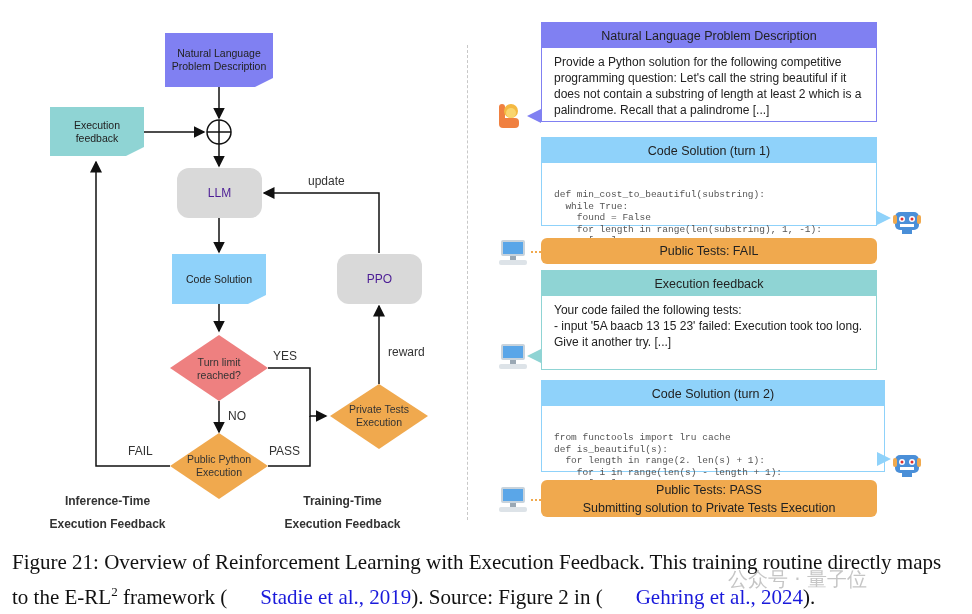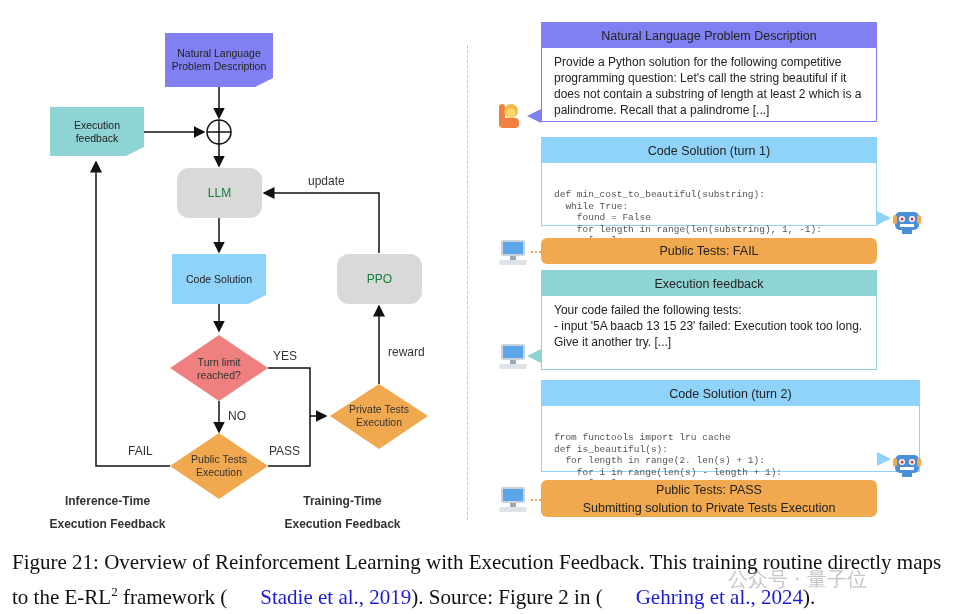--- a/index.html
+++ b/index.html
@@ -1,21 +1,21 @@
 <!DOCTYPE html>
 <html><head>
 <meta charset="utf-8">
 <style>
   html, body { margin: 0; padding: 0; background: #ffffff; }
   body { width: 972px; height: 614px; position: relative; overflow: hidden; font-family: "Liberation Sans", sans-serif; }
   .abs { position: absolute; }
   
   .note { position: absolute; display: flex; align-items: center; justify-content: center; text-align: center; font-size: 10.5px; line-height: 13px; color: #222; }
   .note .fold { position: absolute; right: 0; bottom: 0; width: 0; height: 0; border-style: solid; border-width: 0 0 9px 18px; border-color: transparent transparent #ffffff transparent; }
-  .roundbox { position: absolute; background: #d9d9d9; border-radius: 12px; display: flex; align-items: center; justify-content: center; font-size: 12px; color: #15803d; }
+  .roundbox { position: absolute; background: #d9d9d9; border-radius: 12px; display: flex; align-items: center; justify-content: center; font-size: 12px; color: #4c1d95; }
   .diamond-label { position: absolute; display: flex; align-items: center; justify-content: center; text-align: center; font-size: 10.5px; line-height: 13px; color: #333; }
   .edge-label { position: absolute; font-size: 12px; color: #333; }
   .section-label { position: absolute; font-size: 12px; font-weight: bold; color: #333; text-align: center; line-height: 23px; }
   
   .card { position: absolute; background: #fff; border: 1.5px solid; box-sizing: border-box; }
   .card-head { height: 25px; display: flex; align-items: center; justify-content: center; font-size: 12.5px; color: #222; }
   .card-body { padding: 6px 12px; font-size: 12px; line-height: 16px; color: #222; }
   .code { font-family: "Liberation Mono", monospace; font-size: 9.5px; line-height: 11.5px; color: #555; white-space: pre; padding: 6px 12px; margin-top: 20px; }
   .pill { position: absolute; background: #f0a94e; border-radius: 6px; display: flex; flex-direction: column; align-items: center; justify-content: center; font-size: 12.5px; color: #222; line-height: 18px; }
   .tail { position: absolute; width: 0; height: 0; border-style: solid; }
@@ -91,21 +91,21 @@
 <div class="note" style="left:172px;top:254px;width:94px;height:50px;background:#8fd2fa;">
   <span>Code Solution</span>
   <span class="fold"></span>
 </div>
 
 <div class="roundbox" style="left:337px;top:254px;width:85px;height:50px;">
   <span>PPO</span>
 </div>
 
 <div class="diamond-label" style="left:190px;top:356px;width:58px;height:26px;">Turn limit reached?</div>
-<div class="diamond-label" style="left:186px;top:453px;width:66px;height:26px;">Public Tests Execution</div>
+<div class="diamond-label" style="left:186px;top:453px;width:66px;height:26px;">Public Python Execution</div>
 <div class="diamond-label" style="left:346px;top:403px;width:66px;height:26px;">Private Tests Execution</div>
 
 <span class="edge-label" style="left:308px;top:174px;">update</span>
 <span class="edge-label" style="left:388px;top:345px;">reward</span>
 <span class="edge-label" style="left:273px;top:349px;">YES</span>
 <span class="edge-label" style="left:228px;top:409px;">NO</span>
 <span class="edge-label" style="left:128px;top:444px;">FAIL</span>
 <span class="edge-label" style="left:269px;top:444px;">PASS</span>
 
 <div class="section-label" style="left:45px;top:490px;width:125px;">Inference-Time Execution Feedback</div>
@@ -165,21 +165,21 @@
 <div class="tail" style="left:527px;top:349px;border-width:7px 14px 7px 0;border-color:transparent #8fd4d4 transparent transparent;"></div>
 <div class="card" style="left:541px;top:270px;width:336px;height:100px;border-color:#8fd4d4;">
   <div class="card-head" style="background:#8fd4d4;">Execution feedback</div>
   <div class="card-body">
     <div>Your code failed the following tests:</div>
     <div>- input '5A baacb 13 15 23' failed: Execution took too long.</div>
     <div>Give it another try. [...]</div>
   </div>
 </div>
 
-<div class="card" style="left:541px;top:380px;width:379px;height:92px;border-color:#8fd2fa;">
+<div class="card" style="left:541px;top:380px;width:344px;height:92px;border-color:#8fd2fa;">
   <div class="card-head" style="background:#8fd2fa;">Code Solution (turn 2)</div>
   <div class="code">from functools import lru cache
 def is_beautiful(s):
   for length in range(2. len(s) + 1):
     for i in range(len(s) - length + 1):
       [...]</div>
 </div>
 <div class="tail" style="left:877px;top:452px;border-width:7px 0 7px 14px;border-color:transparent transparent transparent #8fd2fa;"></div>
 <svg class="abs" style="left:893px;top:450px" width="28" height="28" viewBox="0 0 28 28">
   <rect x="2" y="5" width="24" height="18" rx="5" fill="#4a8fd8"></rect>

